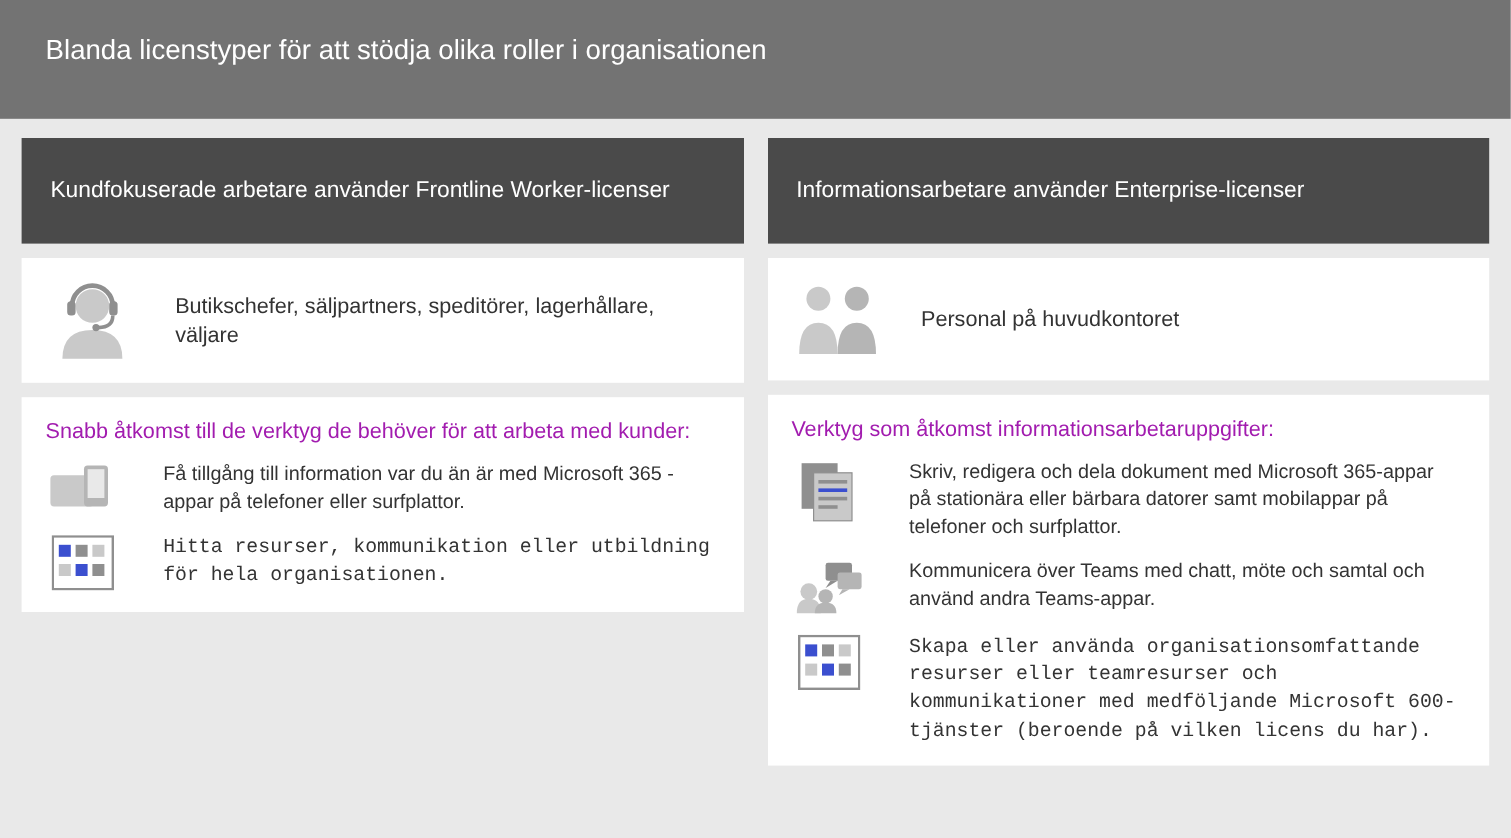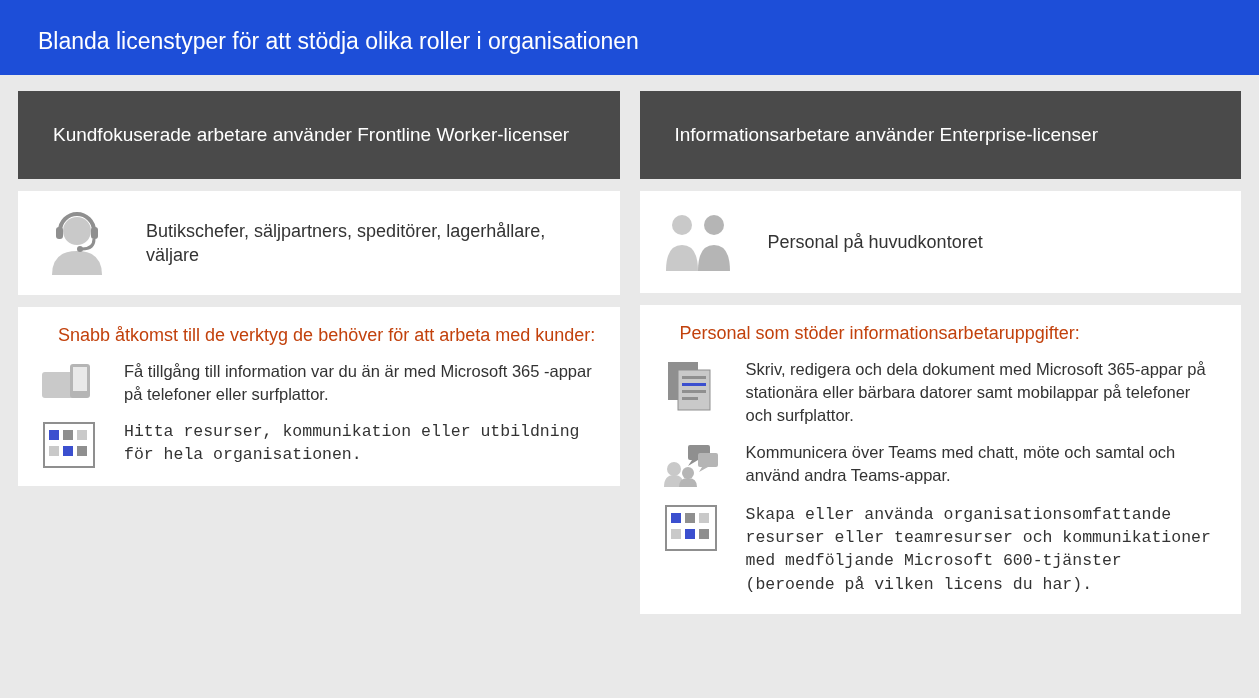--- a/index.html
+++ b/index.html
@@ -3,63 +3,62 @@
 <meta charset="utf-8">
 <style>
   * { box-sizing: border-box; margin: 0; padding: 0; }
   body {
     font-family: "Segoe UI", Arial, sans-serif;
     background: #e9e9e9;
     width: 1259px;
     color: #333;
   }
   .banner {
-    background: #1d4ed8;
+    background: #737373;
     color: #fff;
-    padding: 28px 38px 20px;
+    padding: 28px 38px 44px;
     font-size: 23px;
     font-weight: 400;
   }
   .cols {
     display: flex;
     gap: 20px;
     padding: 16px 18px 18px;
   }
   .col { flex: 1; display: flex; flex-direction: column; gap: 12px; }
   .card-head {
     background: #4a4a4a;
     color: #fff;
-    padding: 20px 35px;
+    padding: 20px 24px;
     font-size: 19px;
     line-height: 1.35;
     min-height: 88px;
     display: flex;
     align-items: center;
   }
   .card {
     background: #fff;
     padding: 18px 24px 18px 20px;
   }
   .persona-row {
     display: flex;
     align-items: center;
     gap: 30px;
   }
   .persona-icon { width: 78px; flex: 0 0 78px; display:flex; justify-content:center; }
   .persona-text { font-size: 18px; line-height: 1.35; color:#333; }
   .lead {
     font-size: 18px;
     margin-bottom: 14px;
-    color:#c2410c;
-    margin-left:20px;
+    color:#a21caf;
   }
   .feat {
     display: flex;
     align-items: flex-start;
-    gap: 24px;
+    gap: 36px;
     margin-bottom: 14px;
   }
   .feat:last-child { margin-bottom: 0; font-family: Liberation Mono, monospace; }
   .feat-icon {
     width: 62px; flex: 0 0 62px;
     display:flex; justify-content:center; align-items:flex-start;
     padding-top:2px;
   }
   .feat-text { font-size: 16.5px; line-height: 1.4; color:#333; }
 </style>
@@ -139,21 +138,21 @@
             <path d="M6 62 Q6 36 22 36 Q38 36 38 62 Z" fill="#c9c9c9"></path>
             <circle cx="54" cy="16" r="10" fill="#b5b5b5"></circle>
             <path d="M38 62 Q38 36 54 36 Q70 36 70 62 Z" fill="#b5b5b5"></path>
           </svg>
         </div>
         <div class="persona-text">Personal på huvudkontoret</div>
       </div>
     </div>
 
     <div class="card">
-      <div class="lead">Personal som stöder informationsarbetaruppgifter:</div>
+      <div class="lead">Verktyg som åtkomst informationsarbetaruppgifter:</div>
 
       <div class="feat">
         <div class="feat-icon">
           <svg width="54" height="52" viewBox="0 0 54 52">
             <rect x="4" y="2" width="30" height="38" fill="#8f8f8f"></rect>
             <rect x="14" y="10" width="32" height="40" fill="#c9c9c9" stroke="#8f8f8f" stroke-width="1"></rect>
             <rect x="18" y="16" width="24" height="3" fill="#8f8f8f"></rect>
             <rect x="18" y="23" width="24" height="3" fill="#3b4fcf"></rect>
             <rect x="18" y="30" width="24" height="3" fill="#8f8f8f"></rect>
             <rect x="18" y="37" width="16" height="3" fill="#8f8f8f"></rect>

